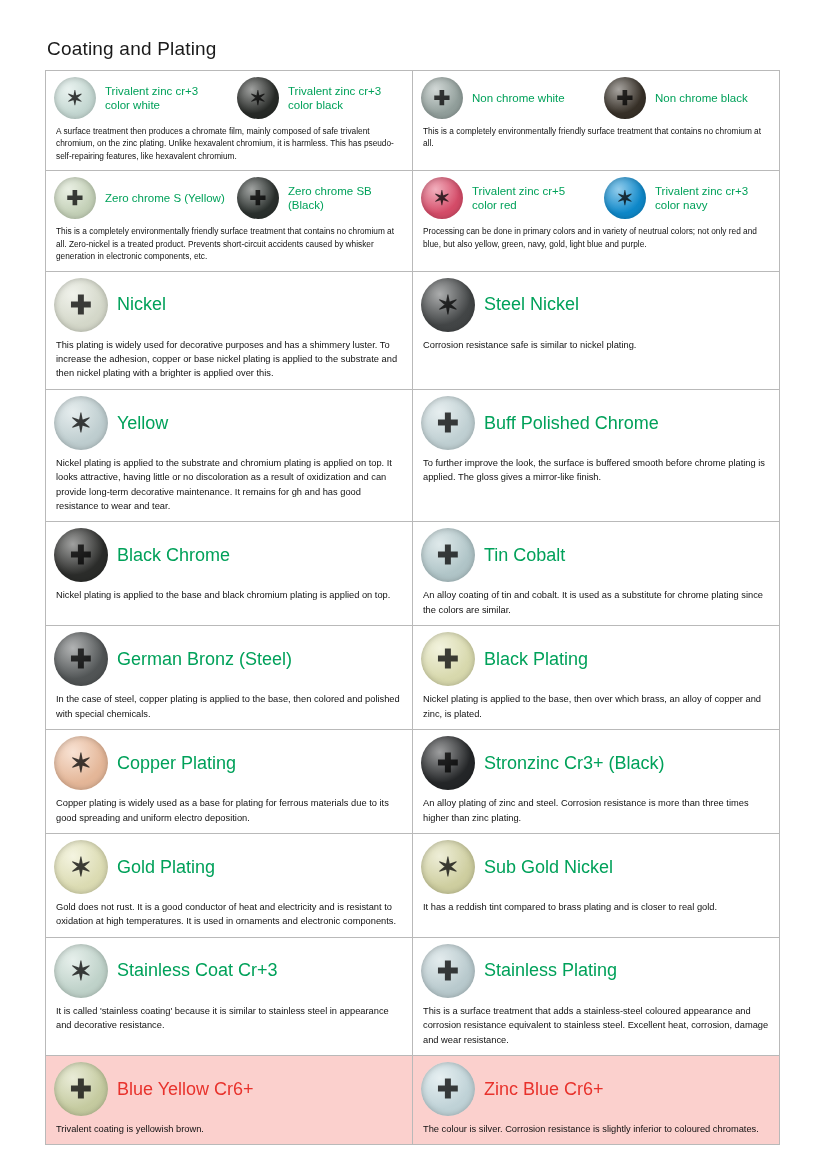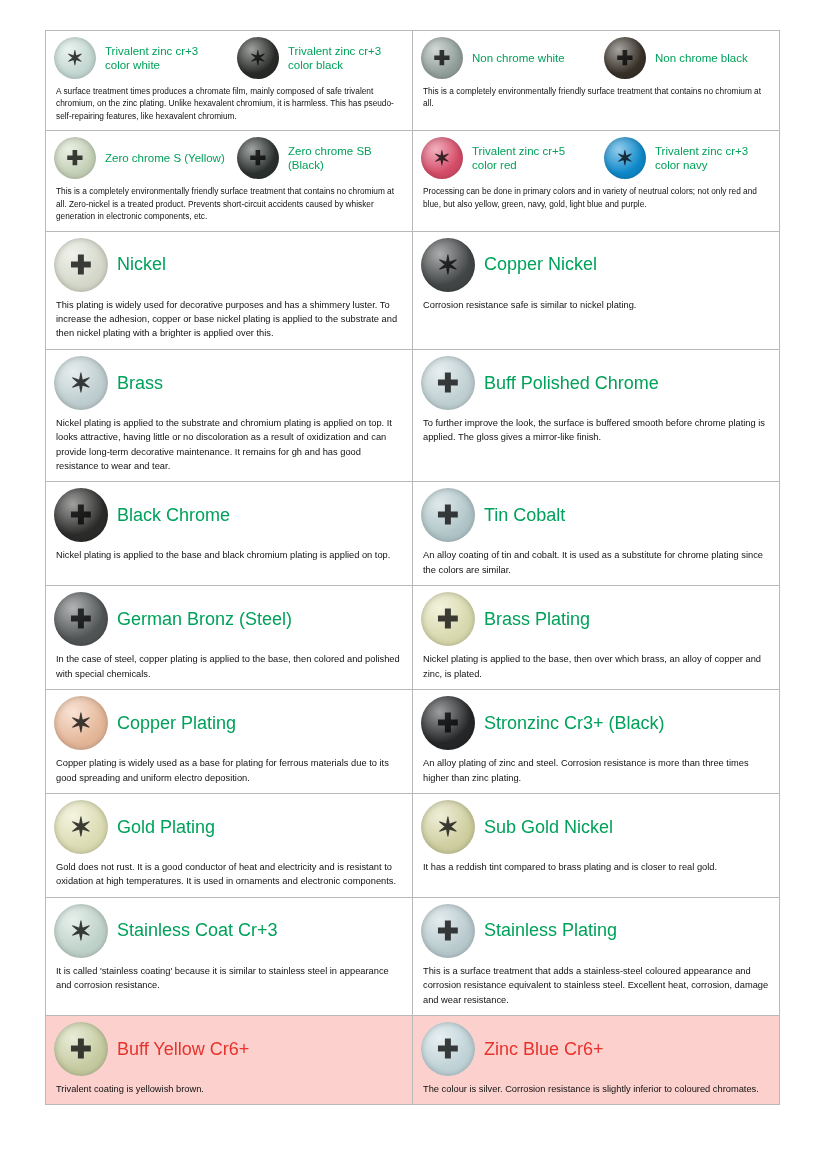--- a/index.html
+++ b/index.html
@@ -97,40 +97,41 @@
     line-height: 1.55;
   }
   .danger-row .label { color: #e8322c; }
   .danger-row td.cellwrap { background: #fbd0cd; }
   .danger-row .desc { font-size: 9.3px; }
 </style>
 </head>
 <body>
 
 <div class="page">
+  <h1 class="page-title">Coating and Plating</h1>
   <table class="grid">
     <tbody id="grid-body">
         <tr>
           <td class="cellwrap">
             <div class="half">
               <div class="headrow">
                 <div class="itemblock">
                   <div class="swatch sw-sm" style="background: radial-gradient(circle at 35% 30%, rgba(255, 255, 255, 0.55), rgba(0, 0, 0, 0.05) 60%), rgb(207, 227, 221);">
                     <span class="cross" style="font-size: 20px;">✶</span>
                   </div>
                   <div class="label label-sm">Trivalent zinc cr+3 color white</div>
                 </div>
                 <div class="itemblock">
                   <div class="swatch sw-sm" style="background: radial-gradient(circle at 35% 30%, rgba(255, 255, 255, 0.55), rgba(0, 0, 0, 0.05) 60%), rgb(42, 45, 42);">
                     <span class="cross" style="font-size: 20px;">✶</span>
                   </div>
                   <div class="label label-sm">Trivalent zinc cr+3 color black</div>
                 </div>
               </div>
-              <div class="desc">A surface treatment times produces a chromate film, mainly composed of safe trivalent chromium, on the zinc plating. Unlike hexavalent chromium, it is harmless. This has pseudo-self-repairing features, like hexavalent chromium.</div>
+              <div class="desc">A surface treatment then produces a chromate film, mainly composed of safe trivalent chromium, on the zinc plating. Unlike hexavalent chromium, it is harmless. This has pseudo-self-repairing features, like hexavalent chromium.</div>
             </div>
           </td>
           <td class="cellwrap">
             <div class="half">
               <div class="headrow">
                 <div class="itemblock">
                   <div class="swatch sw-sm" style="background: radial-gradient(circle at 35% 30%, rgba(255, 255, 255, 0.55), rgba(0, 0, 0, 0.05) 60%), rgb(154, 168, 164);">
                     <span class="cross" style="font-size: 20px;">✚</span>
                   </div>
                   <div class="label label-sm">Non chrome white</div>
@@ -200,36 +201,36 @@
               <div class="desc desc-lg">This plating is widely used for decorative purposes and has a shimmery luster. To increase the adhesion, copper or base nickel plating is applied to the substrate and then nickel plating with a brighter is applied over this.</div>
             </div>
           </td>
           <td class="cellwrap">
             <div class="half">
               <div class="headrow">
                 <div class="itemblock single">
                   <div class="swatch sw-lg" style="background: radial-gradient(circle at 35% 30%, rgba(255, 255, 255, 0.55), rgba(0, 0, 0, 0.05) 60%), rgb(70, 73, 74);">
                     <span class="cross" style="font-size: 26px;">✶</span>
                   </div>
-                  <div class="label label-lg">Copper Nickel</div>
+                  <div class="label label-lg">Steel Nickel</div>
                 </div>
               </div>
               <div class="desc desc-lg">Corrosion resistance safe is similar to nickel plating.</div>
             </div>
           </td>
         </tr>
         <tr>
           <td class="cellwrap">
             <div class="half">
               <div class="headrow">
                 <div class="itemblock single">
                   <div class="swatch sw-lg" style="background: radial-gradient(circle at 35% 30%, rgba(255, 255, 255, 0.55), rgba(0, 0, 0, 0.05) 60%), rgb(200, 216, 218);">
                     <span class="cross" style="font-size: 26px;">✶</span>
                   </div>
-                  <div class="label label-lg">Brass</div>
+                  <div class="label label-lg">Yellow</div>
                 </div>
               </div>
               <div class="desc desc-lg">Nickel plating is applied to the substrate and chromium plating is applied on top. It looks attractive, having little or no discoloration as a result of oxidization and can provide long-term decorative maintenance. It remains for gh and has good resistance to wear and tear.</div>
             </div>
           </td>
           <td class="cellwrap">
             <div class="half">
               <div class="headrow">
                 <div class="itemblock single">
                   <div class="swatch sw-lg" style="background: radial-gradient(circle at 35% 30%, rgba(255, 255, 255, 0.55), rgba(0, 0, 0, 0.05) 60%), rgb(201, 218, 221);">
@@ -284,21 +285,21 @@
               <div class="desc desc-lg">In the case of steel, copper plating is applied to the base, then colored and polished with special chemicals.</div>
             </div>
           </td>
           <td class="cellwrap">
             <div class="half">
               <div class="headrow">
                 <div class="itemblock single">
                   <div class="swatch sw-lg" style="background: radial-gradient(circle at 35% 30%, rgba(255, 255, 255, 0.55), rgba(0, 0, 0, 0.05) 60%), rgb(227, 228, 182);">
                     <span class="cross" style="font-size: 26px;">✚</span>
                   </div>
-                  <div class="label label-lg">Brass Plating</div>
+                  <div class="label label-lg">Black Plating</div>
                 </div>
               </div>
               <div class="desc desc-lg">Nickel plating is applied to the base, then over which brass, an alloy of copper and zinc, is plated.</div>
             </div>
           </td>
         </tr>
         <tr>
           <td class="cellwrap">
             <div class="half">
               <div class="headrow">
@@ -358,21 +359,21 @@
           <td class="cellwrap">
             <div class="half">
               <div class="headrow">
                 <div class="itemblock single">
                   <div class="swatch sw-lg" style="background: radial-gradient(circle at 35% 30%, rgba(255, 255, 255, 0.55), rgba(0, 0, 0, 0.05) 60%), rgb(201, 221, 212);">
                     <span class="cross" style="font-size: 26px;">✶</span>
                   </div>
                   <div class="label label-lg">Stainless Coat Cr+3</div>
                 </div>
               </div>
-              <div class="desc desc-lg">It is called 'stainless coating' because it is similar to stainless steel in appearance and corrosion resistance.</div>
+              <div class="desc desc-lg">It is called 'stainless coating' because it is similar to stainless steel in appearance and decorative resistance.</div>
             </div>
           </td>
           <td class="cellwrap">
             <div class="half">
               <div class="headrow">
                 <div class="itemblock single">
                   <div class="swatch sw-lg" style="background: radial-gradient(circle at 35% 30%, rgba(255, 255, 255, 0.55), rgba(0, 0, 0, 0.05) 60%), rgb(194, 212, 216);">
                     <span class="cross" style="font-size: 26px;">✚</span>
                   </div>
                   <div class="label label-lg">Stainless Plating</div>
@@ -383,21 +384,21 @@
           </td>
         </tr>
         <tr class="danger-row">
           <td class="cellwrap">
             <div class="half">
               <div class="headrow">
                 <div class="itemblock single">
                   <div class="swatch sw-lg" style="background: radial-gradient(circle at 35% 30%, rgba(255, 255, 255, 0.55), rgba(0, 0, 0, 0.05) 60%), rgb(207, 213, 168);">
                     <span class="cross" style="font-size: 26px;">✚</span>
                   </div>
-                  <div class="label label-lg">Buff Yellow Cr6+</div>
+                  <div class="label label-lg">Blue Yellow Cr6+</div>
                 </div>
               </div>
               <div class="desc desc-lg">Trivalent coating is yellowish brown.</div>
             </div>
           </td>
           <td class="cellwrap">
             <div class="half">
               <div class="headrow">
                 <div class="itemblock single">
                   <div class="swatch sw-lg" style="background: radial-gradient(circle at 35% 30%, rgba(255, 255, 255, 0.55), rgba(0, 0, 0, 0.05) 60%), rgb(201, 221, 226);">

